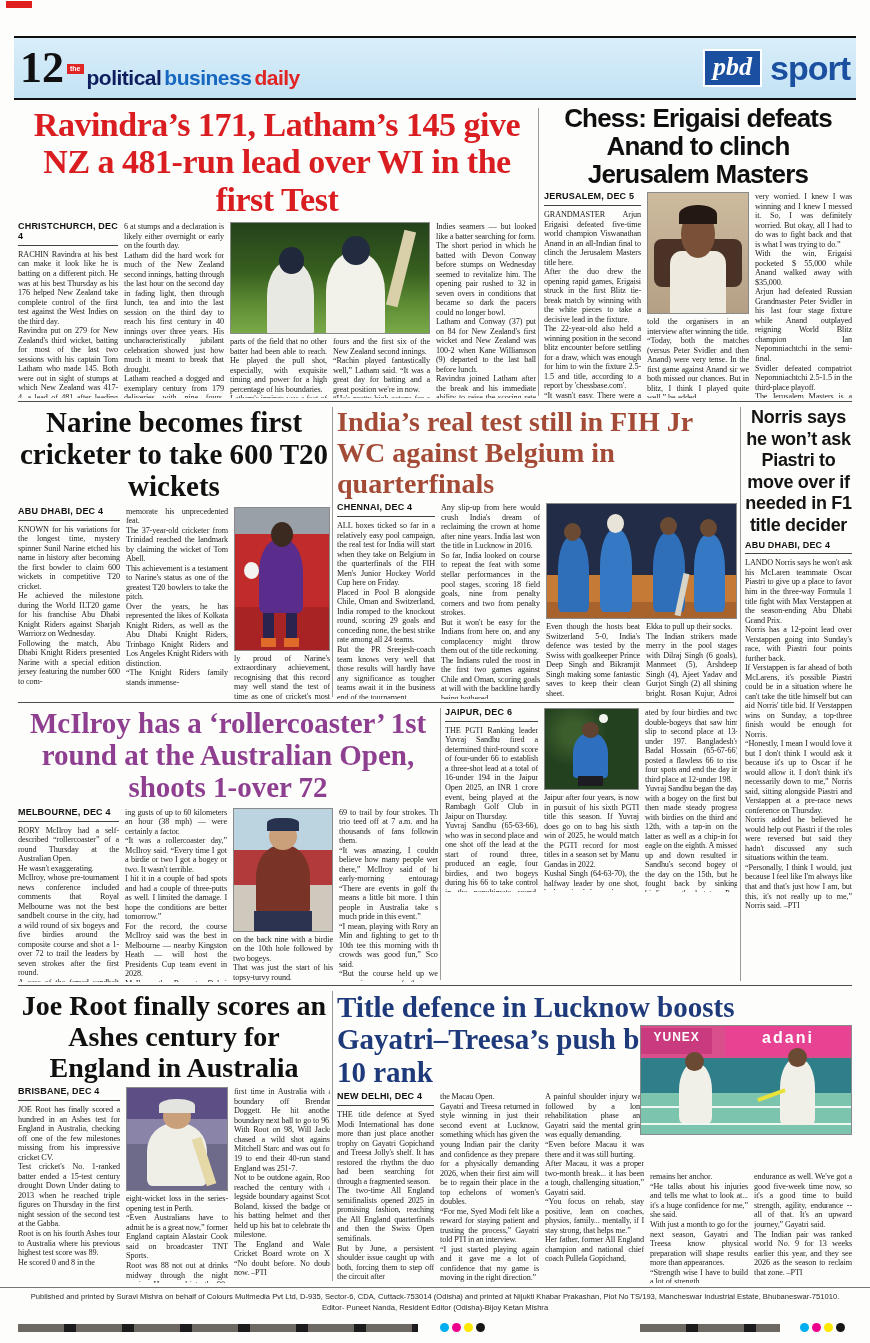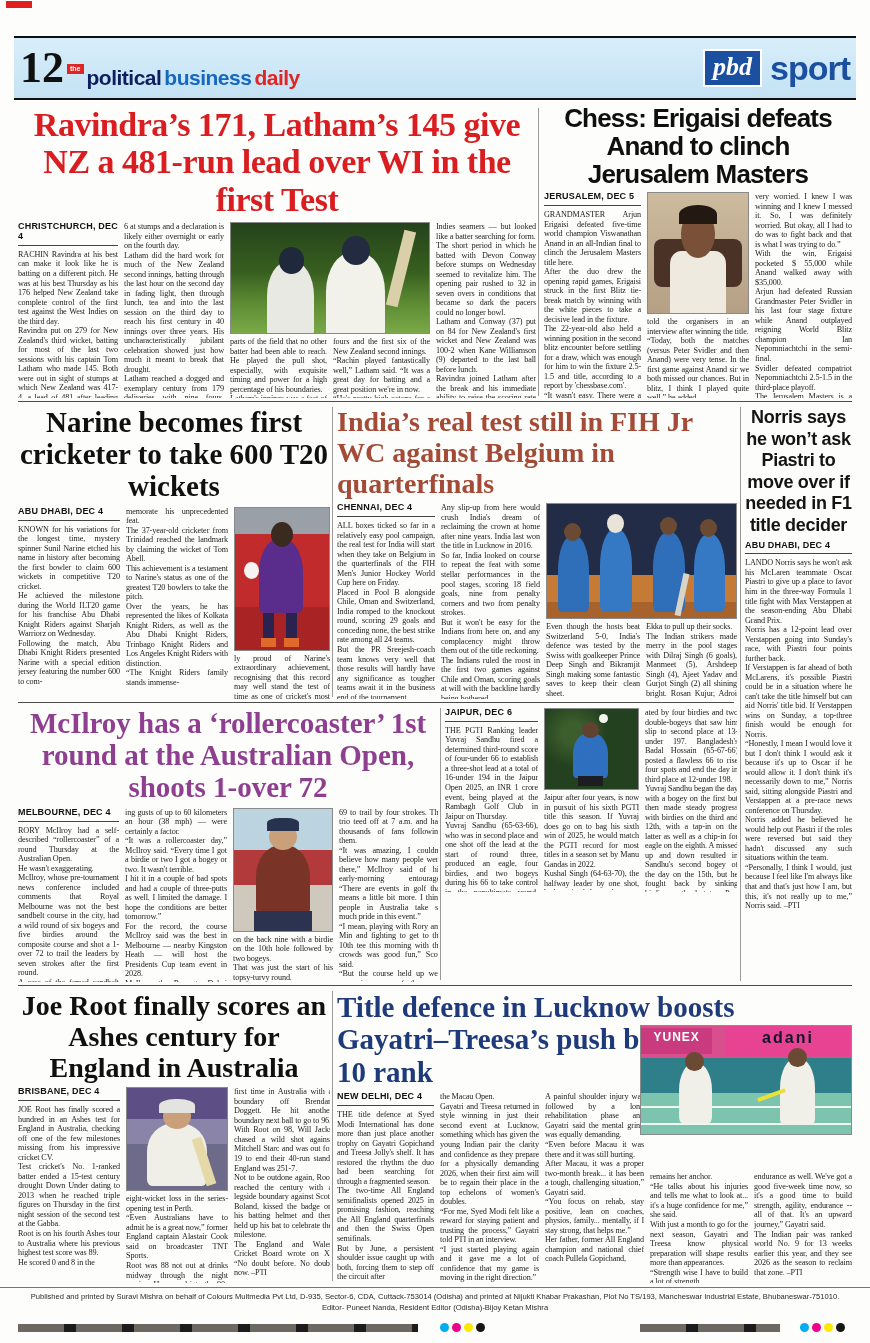--- a/index.html
+++ b/index.html
@@ -340,21 +340,21 @@
       </div>
     </div>
   </div>
 
   <div class="vsep" style="left:332px;top:991px;height:290px;"></div>
 
   <div class="story" style="left:337px;top:991px;width:515px;height:292px;">
     <div class="hl hl-bad" style="width:100%;">Title defence in Lucknow boosts Gayatri–Treesa’s push back to world top 10 rank</div>
     <div class="photo" style="position:absolute;right:0;top:34px;width:212px;height:110px;background:linear-gradient(180deg,#d94f8e 0 30%,#2f7f8a 30% 62%,#7cc4ae 62% 100%);">
       <div style="position:absolute;left:0;top:2%;width:34%;height:24%;background:#c93a7f;color:#fff;font:700 12px/1.6 'Liberation Sans',sans-serif;text-align:center;letter-spacing:1px;">YUNEX</div>
-      <div style="position:absolute;left:40%;top:0;width:60%;height:28%;background:#e84393;color:#0f172a;font:700 16px/1.5 'Liberation Sans',sans-serif;text-align:center;letter-spacing:2px;">adani</div>
+      <div style="position:absolute;left:40%;top:0;width:60%;height:28%;background:#e84393;color:#ffffff;font:700 16px/1.5 'Liberation Sans',sans-serif;text-align:center;letter-spacing:2px;">adani</div>
       <div style="position:absolute;left:0;top:74%;width:100%;height:2px;background:#eef7f0;"></div>
       <div style="position:absolute;left:0;top:90%;width:100%;height:2px;background:#eef7f0;"></div>
       <div class="fig" style="left:18%;top:34%;width:16%;height:56%;background:#f0efe8;"></div>
       <div class="head" style="left:21%;top:24%;width:9%;height:18%;background:#6b4a33;"></div>
       <div class="fig" style="left:66%;top:30%;width:17%;height:62%;background:#f0efe8;"></div>
       <div class="head" style="left:70%;top:20%;width:9%;height:18%;background:#6b4a33;"></div>
       <div style="position:absolute;left:55%;top:62%;width:14%;height:4%;background:#e8e23a;transform:rotate(-20deg);"></div>
     </div>
     <div class="cols" style="margin-top:4px;height:218px;">
       <div class="col" style="width:97px;">

